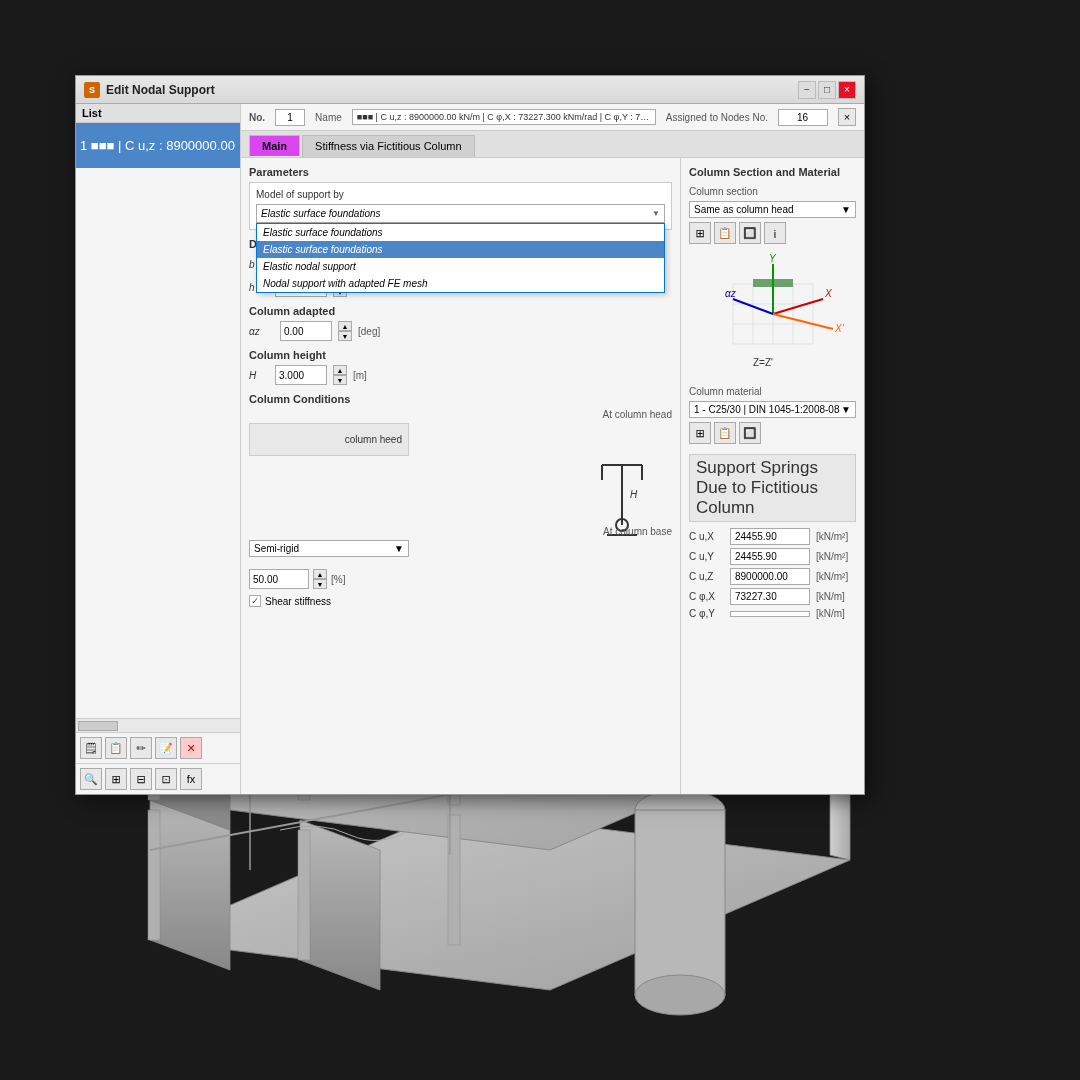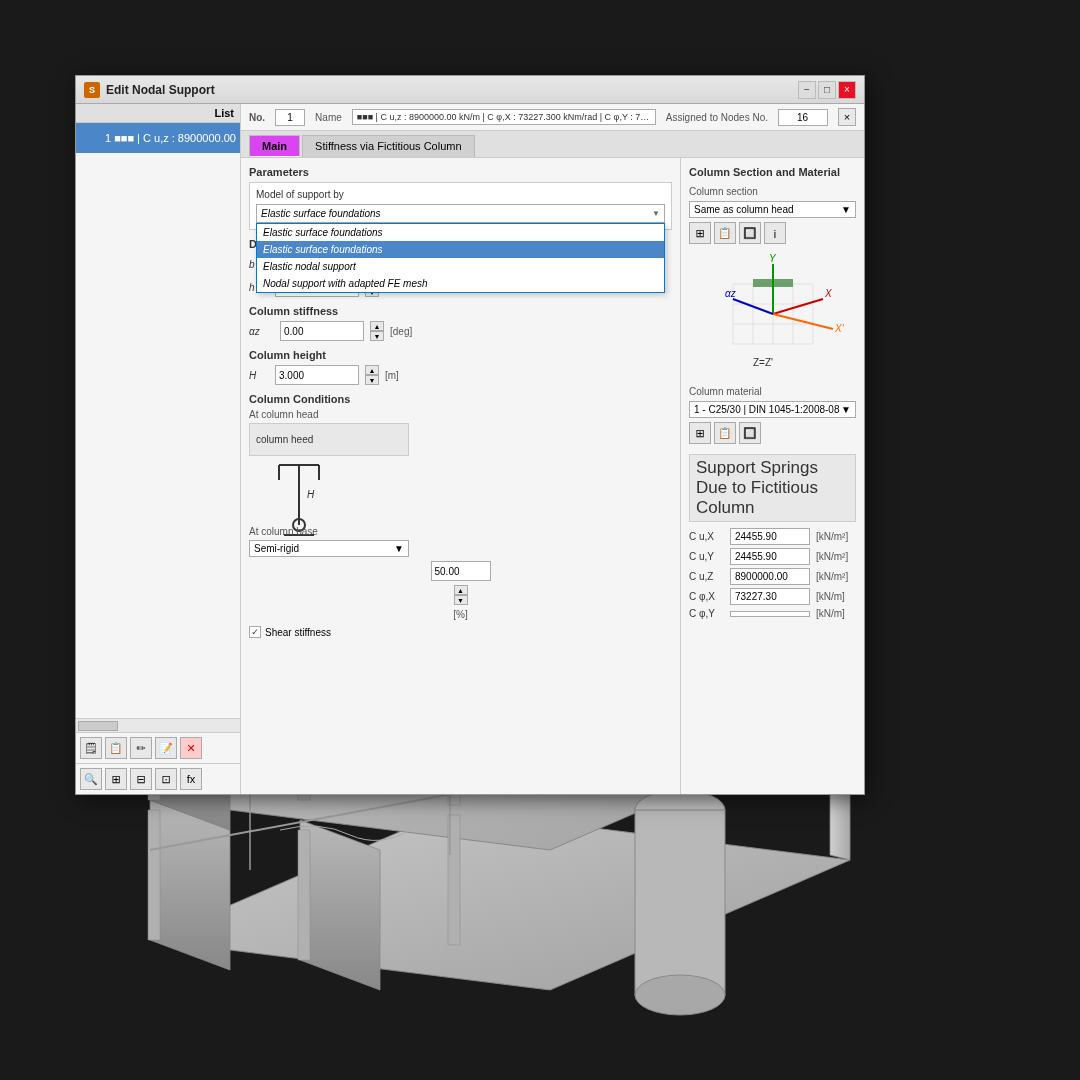--- a/index.html
+++ b/index.html
@@ -84,36 +84,35 @@
       overflow: hidden;
     }
 
     
     .list-panel {
       width: 165px;
       background: #f5f5f5;
       border-right: 1px solid #ccc;
       display: flex;
       flex-direction: column;
-      text-align: right;
     }
 
     .list-header {
       background: #e0e0e0;
       padding: 3px 6px;
       font-weight: 600;
       font-size: 11px;
       border-bottom: 1px solid #ccc;
     }
 
     .list-item {
-      padding: 9px 4px;
+      padding: 15px 4px;
       background: #4a86c8;
       color: white;
-      font-size: 11px;
+      font-size: 13px;
       cursor: pointer;
     }
 
     .list-toolbar {
       border-top: 1px solid #ccc;
       padding: 4px;
       display: flex;
       gap: 3px;
       flex-wrap: wrap;
       margin-top: auto;
@@ -317,21 +316,21 @@
     }
 
     .dim-label {
       width: 20px;
       font-size: 10px;
       color: #333;
       font-style: italic;
     }
 
     .dim-input {
-      width: 84px;
+      width: 52px;
       height: 20px;
       border: 1px solid #aaa;
       background: #fff;
       font-size: 10px;
       padding: 1px 3px;
       display: flex;
       align-items: center;
     }
 
     .spin-btns {
@@ -385,22 +384,21 @@
       align-items: center;
       justify-content: space-between;
       width: 160px;
       cursor: pointer;
     }
 
     .percent-input {
       display: flex;
       align-items: center;
       gap: 4px;
-      margin-top: 4px;
-      flex-direction: column;
+      margin-top: 12px;
     }
 
     .checkbox-row {
       display: flex;
       align-items: center;
       gap: 4px;
       margin-top: 6px;
     }
 
     .checkbox {
@@ -691,21 +689,21 @@
               <div class="dim-input">0.200</div>
               <div class="spin-btns">
                 <div class="spin-btn">▲</div>
                 <div class="spin-btn">▼</div>
               </div>
               <span class="dim-unit">[m]</span>
             </div>
           </div>
 
           <div style="margin-top: 8px;">
-            <div class="section-label">Column stiffness</div>
+            <div class="section-label">Column adapted</div>
             <div class="dim-row">
               <span class="dim-label" style="width:25px;font-size:10px;">αz</span>
               <div class="dim-input">0.00</div>
               <div class="spin-btns">
                 <div class="spin-btn">▲</div>
                 <div class="spin-btn">▼</div>
               </div>
               <span class="dim-unit">[deg]</span>
             </div>
           </div>
@@ -719,21 +717,21 @@
                 <div class="spin-btn">▲</div>
                 <div class="spin-btn">▼</div>
               </div>
               <span class="dim-unit">[m]</span>
             </div>
           </div>
 
           <div style="margin-top: 8px;">
             <div class="section-label">Column Conditions</div>
 
-            <div style="display:flex;gap:10px;">
+            <div style="display:flex;gap:10px;text-align:right;">
               <div style="flex:1;">
                 <div class="at-column-label">At column head</div>
                 <div class="condition-value" style="background:#e8e8e8;border:1px solid #ccc;padding:10px 6px;width:160px;">column heed</div>
 
                 <div style="height:70px;">
                   
                   <svg width="100" height="80" viewBox="0 0 100 80" style="margin-top:4px;">
 
                     <line x1="50" y1="5" x2="50" y2="65" stroke="#333" stroke-width="2"></line>
 

